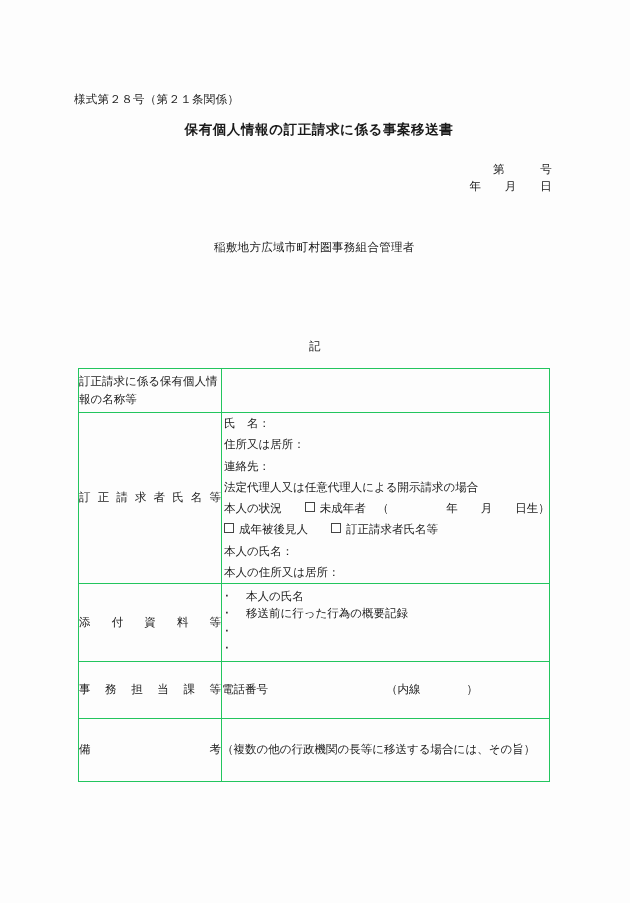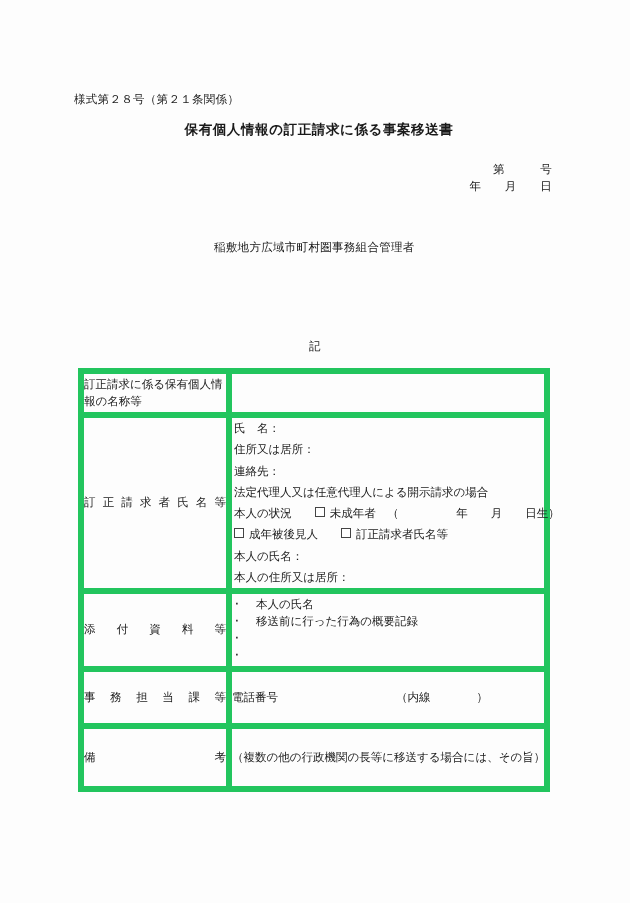--- a/index.html
+++ b/index.html
@@ -98,21 +98,21 @@
   
   table.form-table {
     position: absolute;
     left: 78px;
     top: 368px;
     width: 472px;
     border-collapse: collapse;
     table-layout: fixed;
   }
   table.form-table td {
-    border: 6px solid #22c55e;
+    border: 1px solid #22c55e;
     vertical-align: middle;
     padding: 0;
     font-size: 11.5px;
   }
   td.label-cell {
     width: 142px;
     padding: 4px 10px;
     line-height: 1.5;
   }
   td.label-cell.spread {

